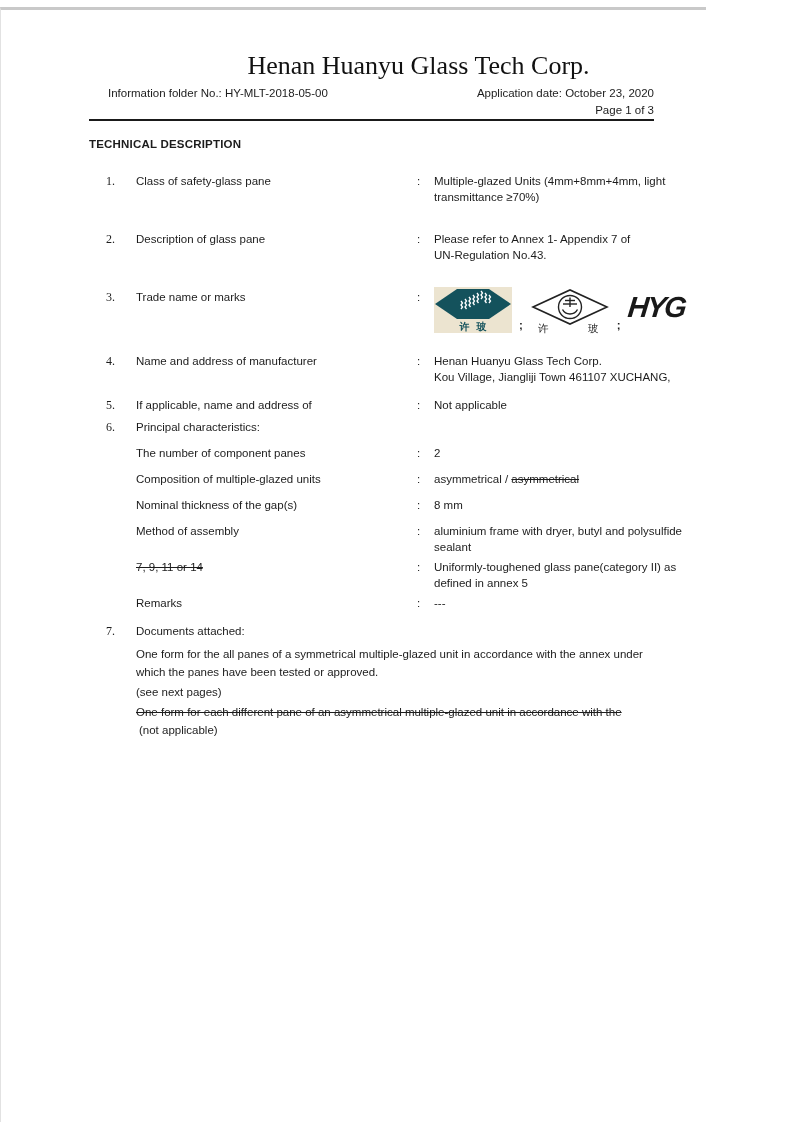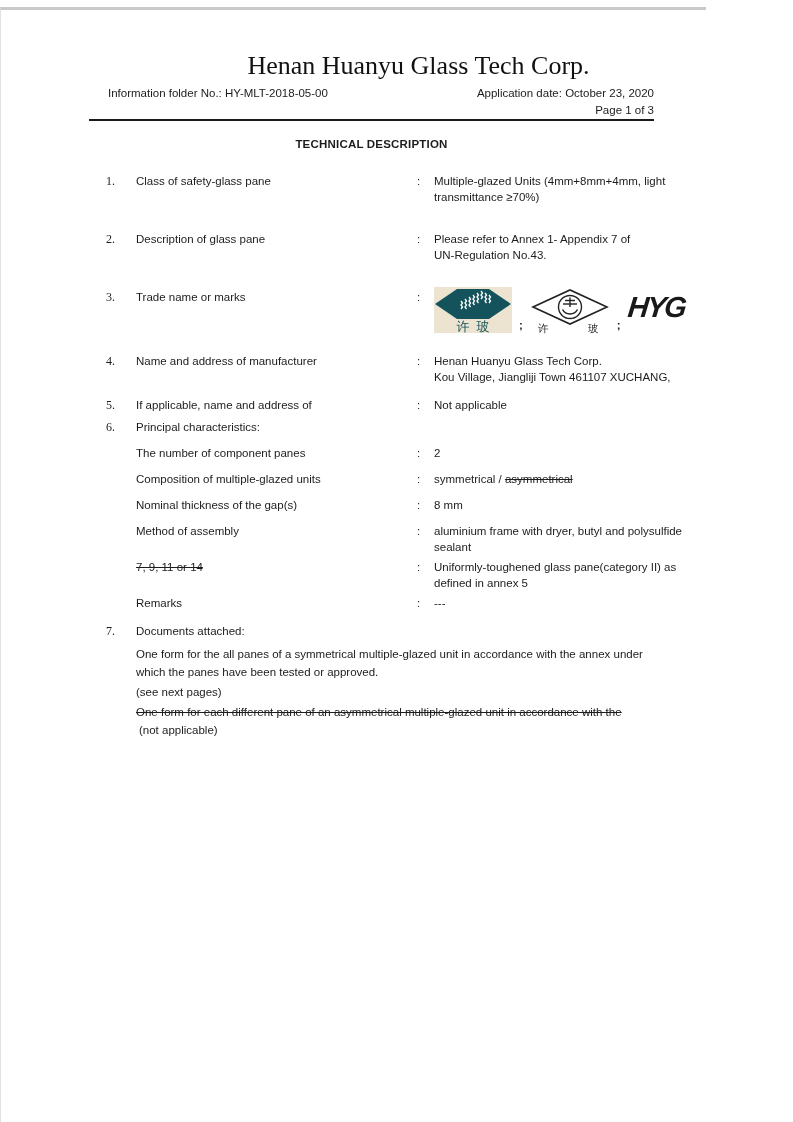--- a/index.html
+++ b/index.html
@@ -25,21 +25,20 @@
     font-weight:400;
     color:#111;
     line-height:30px;
   }
   .header-block { margin:5px 52px 0 88px; }
   .info-row { display:flex; justify-content:space-between; padding-left:19px; line-height:15px; }
   .page-row { text-align:right; line-height:15px; margin-top:2px; }
   .rule { border-top:2px solid #1a1a1a; margin-top:1px; }
   .section-title {
     margin:17px 52px 0 88px;
-    text-align:center;
     font-weight:bold;
     font-size:11.5px;
     letter-spacing:.2px;
   }
   .content { margin:23px 52px 0 105px; }
   .row {
     display:grid;
     grid-template-columns:30px 281px 17px 1fr;
     line-height:16px;
   }
@@ -54,21 +53,21 @@
   .mb4  { margin-bottom:4px; }
   
   .logo-strip { display:flex; align-items:flex-start; gap:7px; margin-top:-2px; }
   .logo-sep { align-self:flex-end; margin-bottom:2px; font-weight:bold; }
   .hex-logo {
     width:78px; height:46px;
     background:#ece4d0;
     display:flex; flex-direction:column; align-items:center;
   }
   .hex-caption {
-    color:#14525c; font-size:13px; font-weight:normal;
+    color:#14525c; font-size:10px; font-weight:bold;
     letter-spacing:7px; padding-left:7px; line-height:11px;
   }
   .diamond-logo { width:80px; height:48px; }
   .hyg-logo {
     margin-top:5px;
     font-weight:900; font-style:italic;
     font-size:29px; line-height:30px;
     letter-spacing:-2px;
     transform:skewX(-6deg);
     color:#191919;
@@ -192,21 +191,21 @@
       <div></div>
       <div>The number of component panes</div>
       <div>:</div>
       <div>2</div>
     </div>
 
     <div class="row mb10">
       <div></div>
       <div>Composition of multiple-glazed units</div>
       <div>:</div>
-      <div><span>symmetrical /</span> <span class="struck">asymmetrical</span></div>
+      <div><span>asymmetrical /</span> <span class="struck">asymmetrical</span></div>
     </div>
 
     <div class="row mb10">
       <div></div>
       <div>Nominal thickness of the gap(s)</div>
       <div>:</div>
       <div>8 mm</div>
     </div>
 
     <div class="row mb4">

